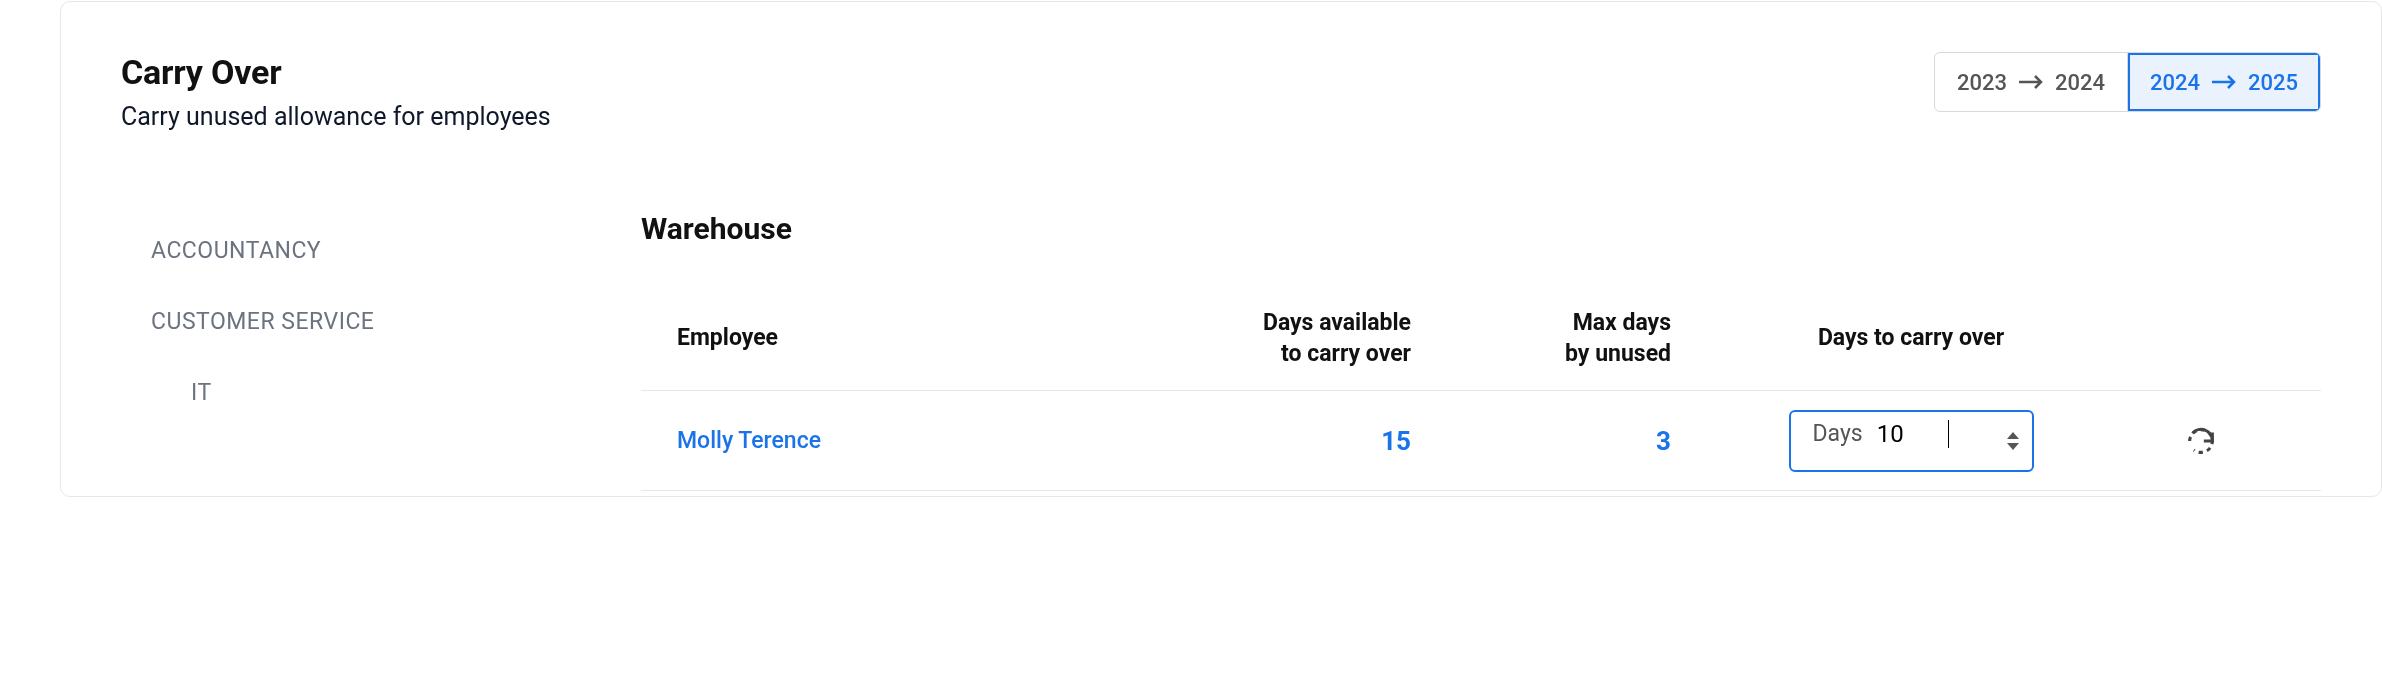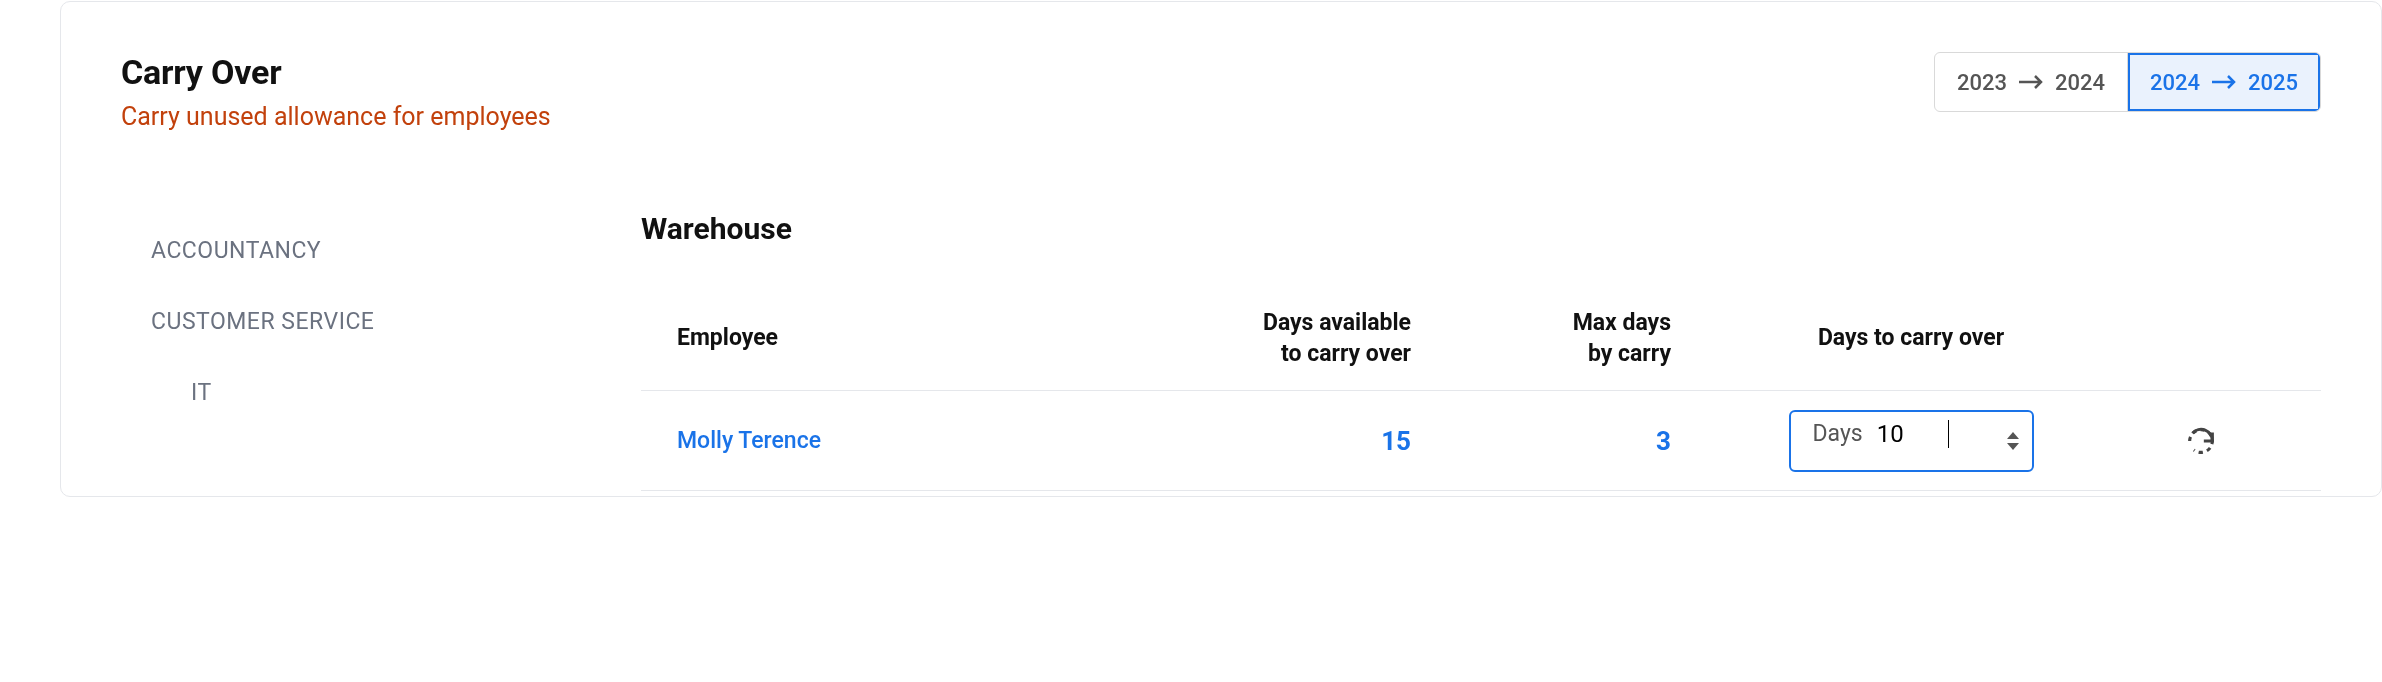--- a/index.html
+++ b/index.html
@@ -34,21 +34,21 @@
   .title {
     font-size: 34px;
     font-weight: 700;
     letter-spacing: -0.2px;
     margin-bottom: 10px;
     color: #111;
   }
   .subtitle {
     font-size: 25px;
     font-weight: 400;
-    color: #c2410c;
+    color: #0f172a;
   }
 
   .year-tabs {
     display: flex;
     border: 1px solid #d9d9d9;
     border-radius: 6px;
     overflow: hidden;
     height: 60px;
   }
   .year-tab {
@@ -240,21 +240,21 @@
 
       <div class="table">
         <div class="thead">
           <div class="th col-employee">Employee</div>
           <div class="th col-available">
             <div>Days available</div>
             <div>to carry over</div>
           </div>
           <div class="th col-maxpolicy">
             <div>Max days</div>
-            <div>by carry</div>
+            <div>by unused</div>
           </div>
           <div class="th col-carry">Days to carry over</div>
           <div class="th col-action"></div>
         </div>
 
         <div class="trow">
           <div class="td col-employee">
             <span class="link">Molly Terence</span>
           </div>
           <div class="td col-available">

